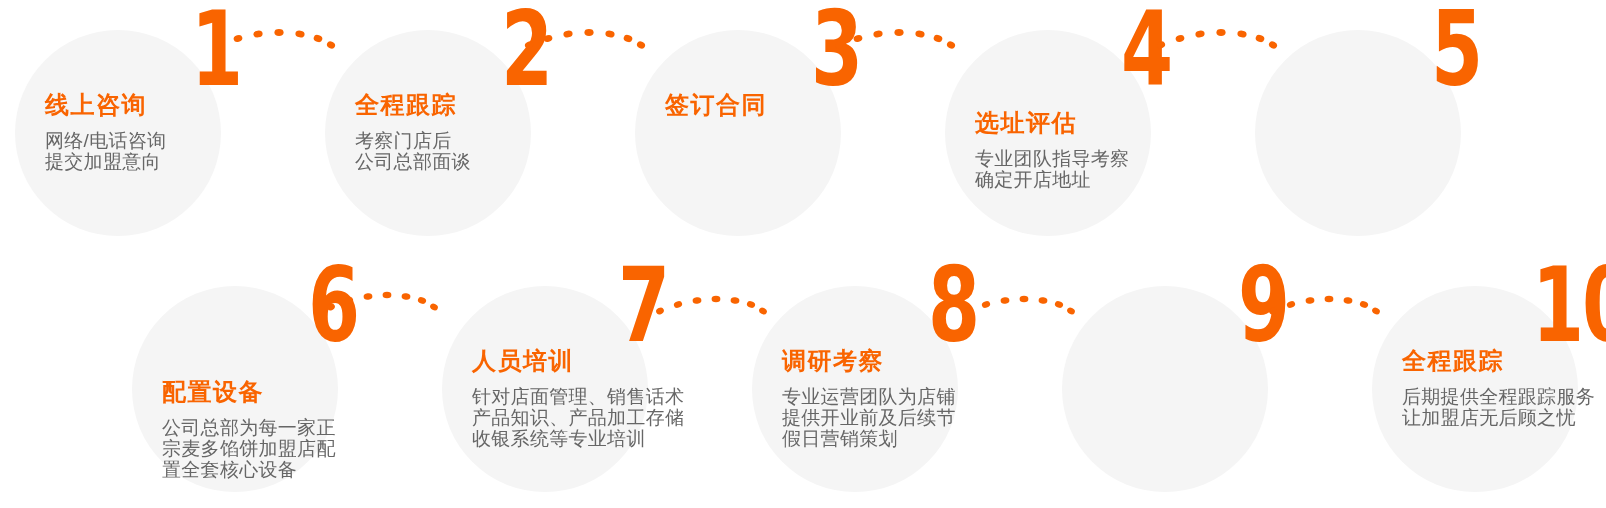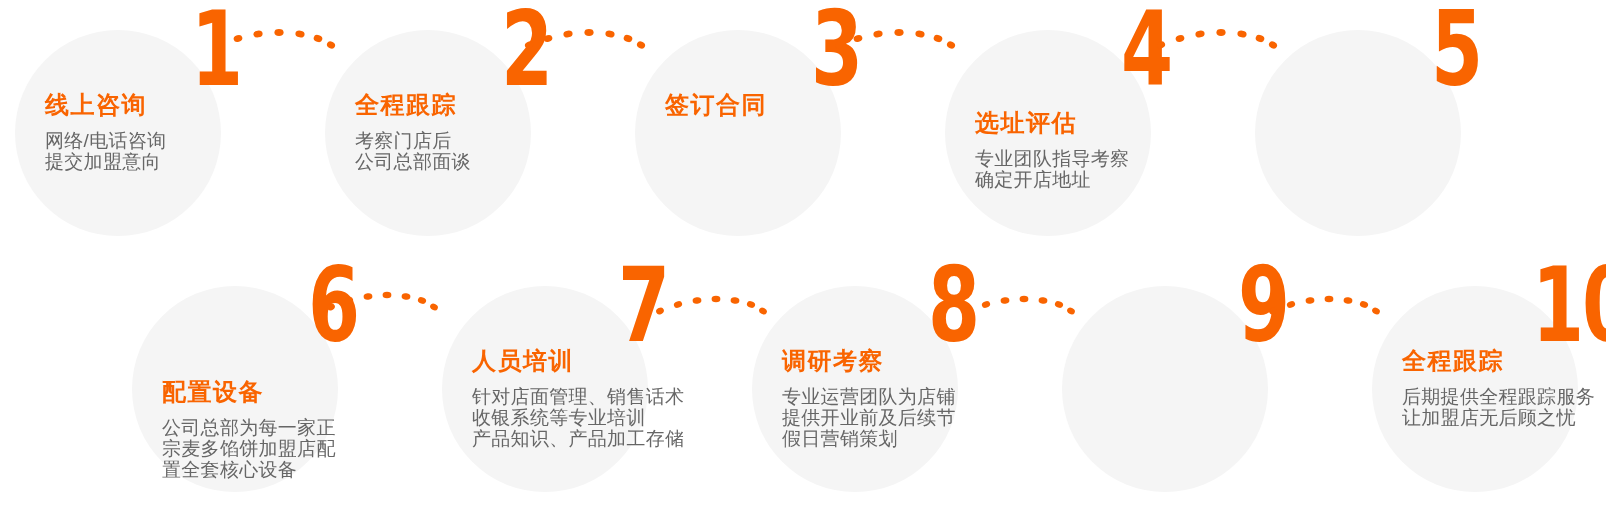--- a/index.html
+++ b/index.html
@@ -213,22 +213,22 @@
       </svg>
     </div>
 
     <div class="step" style="left:442px; top:32px;">
       <div class="circle-bg"></div>
       <div class="step-number" style="left:176px; top:-28px;">7</div>
       <div class="step-body" style="top:62px;">
         <div class="step-title">人员培训</div>
         <div class="step-desc">
           <div>针对店面管理、销售话术</div>
+          <div>产品知识、产品加工存储</div>
           <div>收银系统等专业培训</div>
-          <div>产品知识、产品加工存储</div>
         </div>
       </div>
     </div>
 
     <div class="connector" style="left:655px; top:32px;">
       <svg width="110" height="34" viewBox="0 0 110 34">
         <g fill="#f96400">
           <ellipse cx="5" cy="25" rx="4.0" ry="3.2" transform="rotate(-26 5 25)"></ellipse>
           <ellipse cx="23" cy="18.5" rx="4.2" ry="3.2" transform="rotate(-16 23 18.5)"></ellipse>
           <ellipse cx="42" cy="14.5" rx="4.4" ry="3.2" transform="rotate(-8 42 14.5)"></ellipse>

